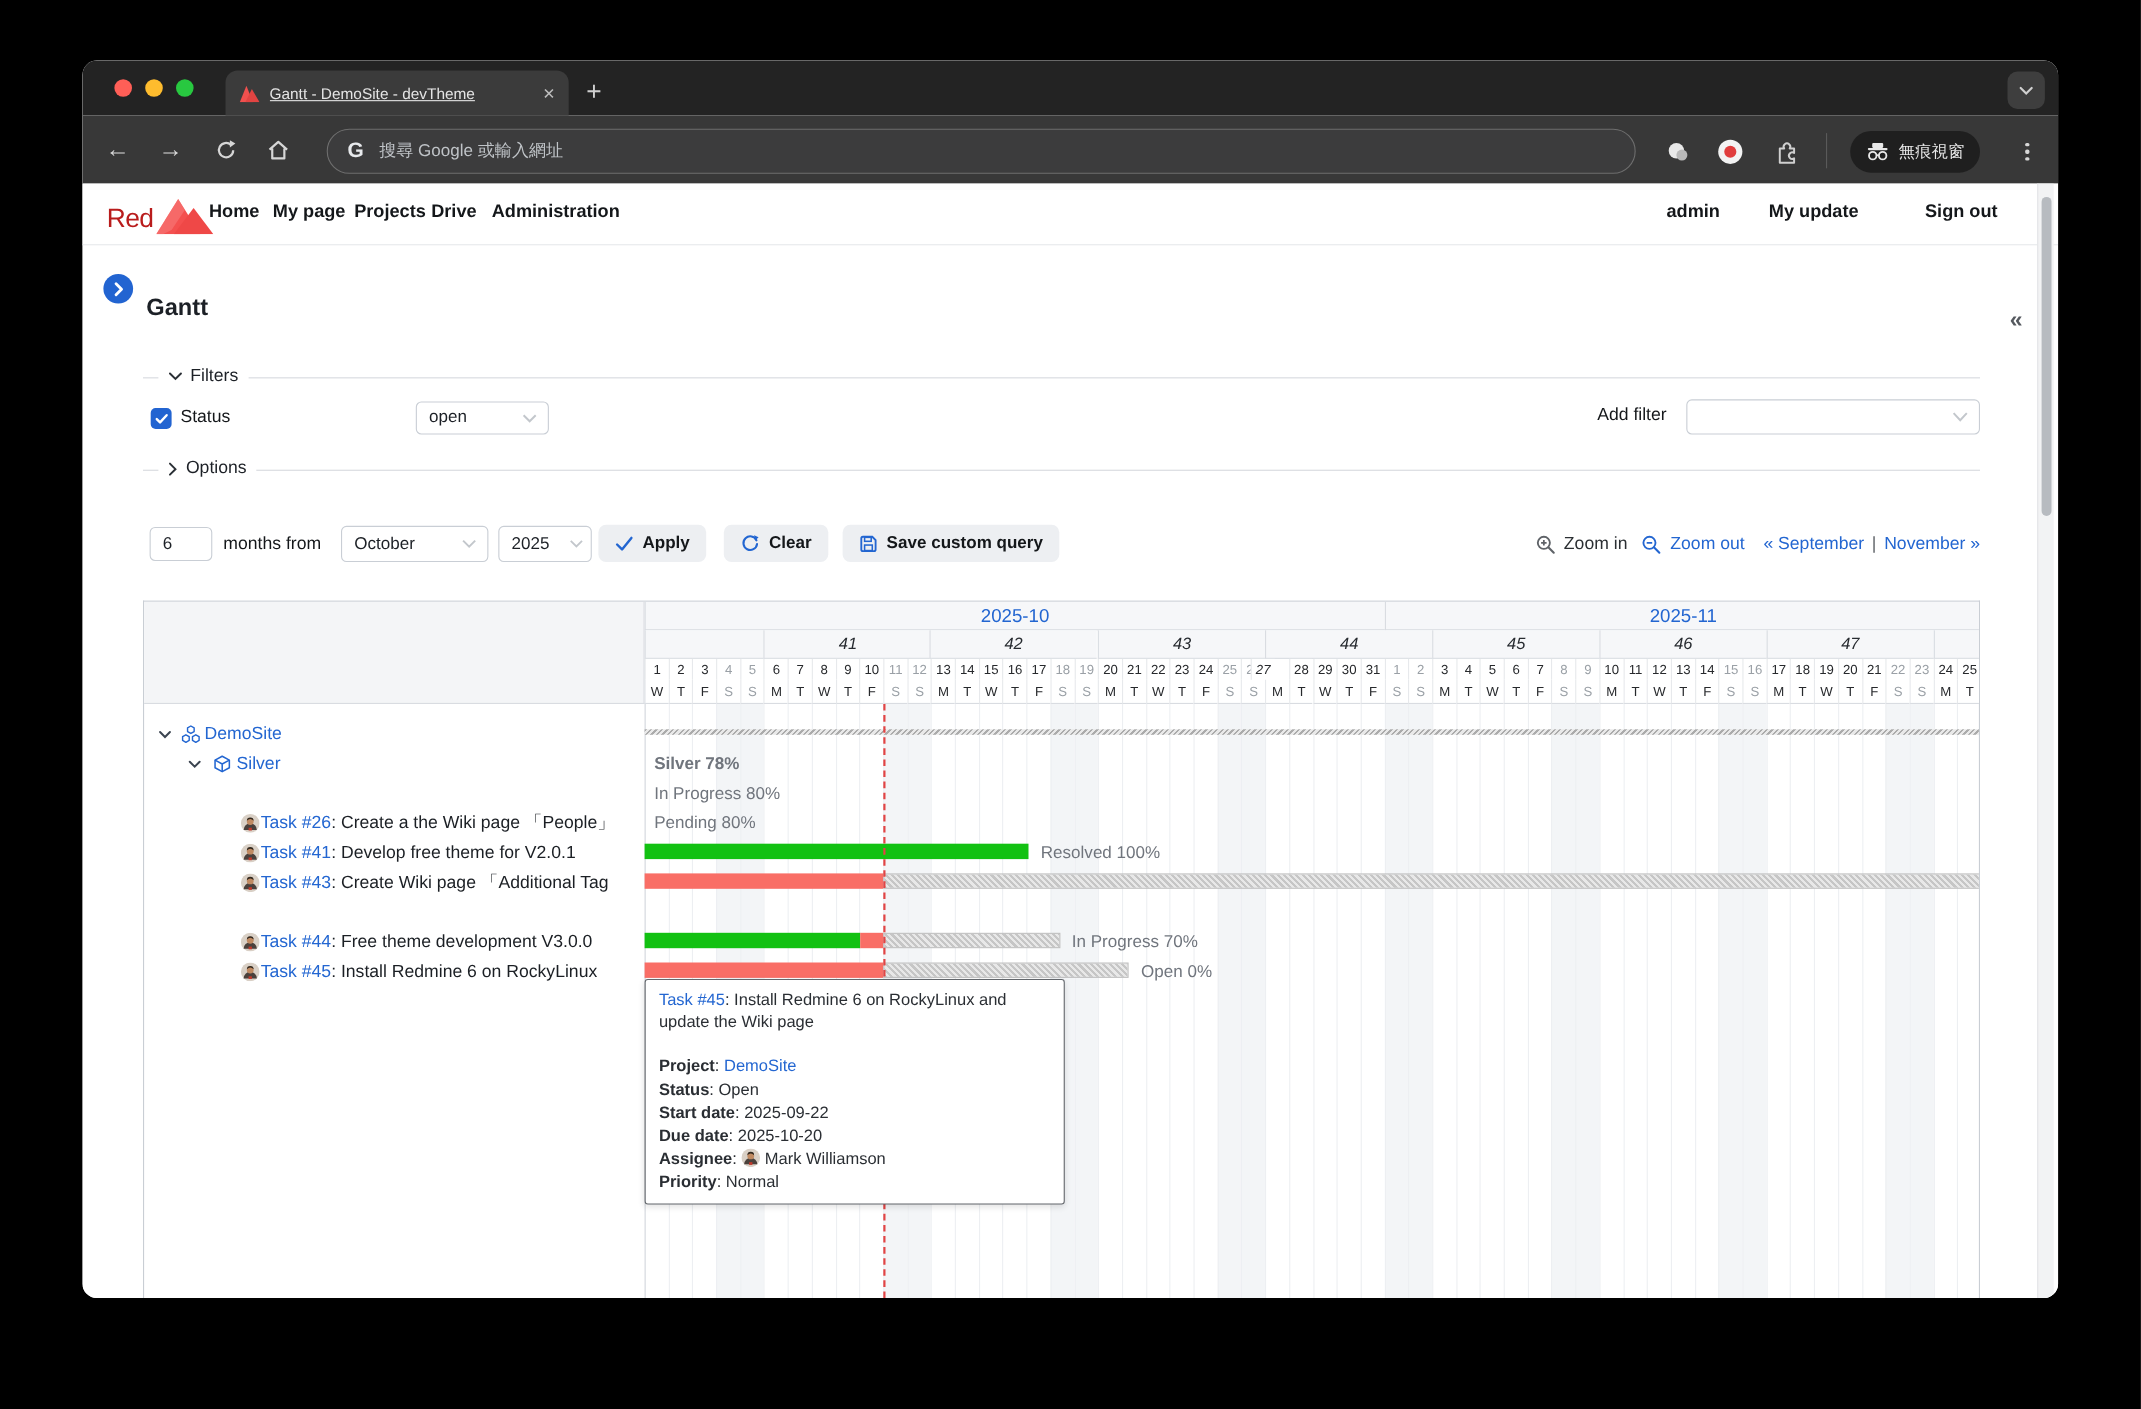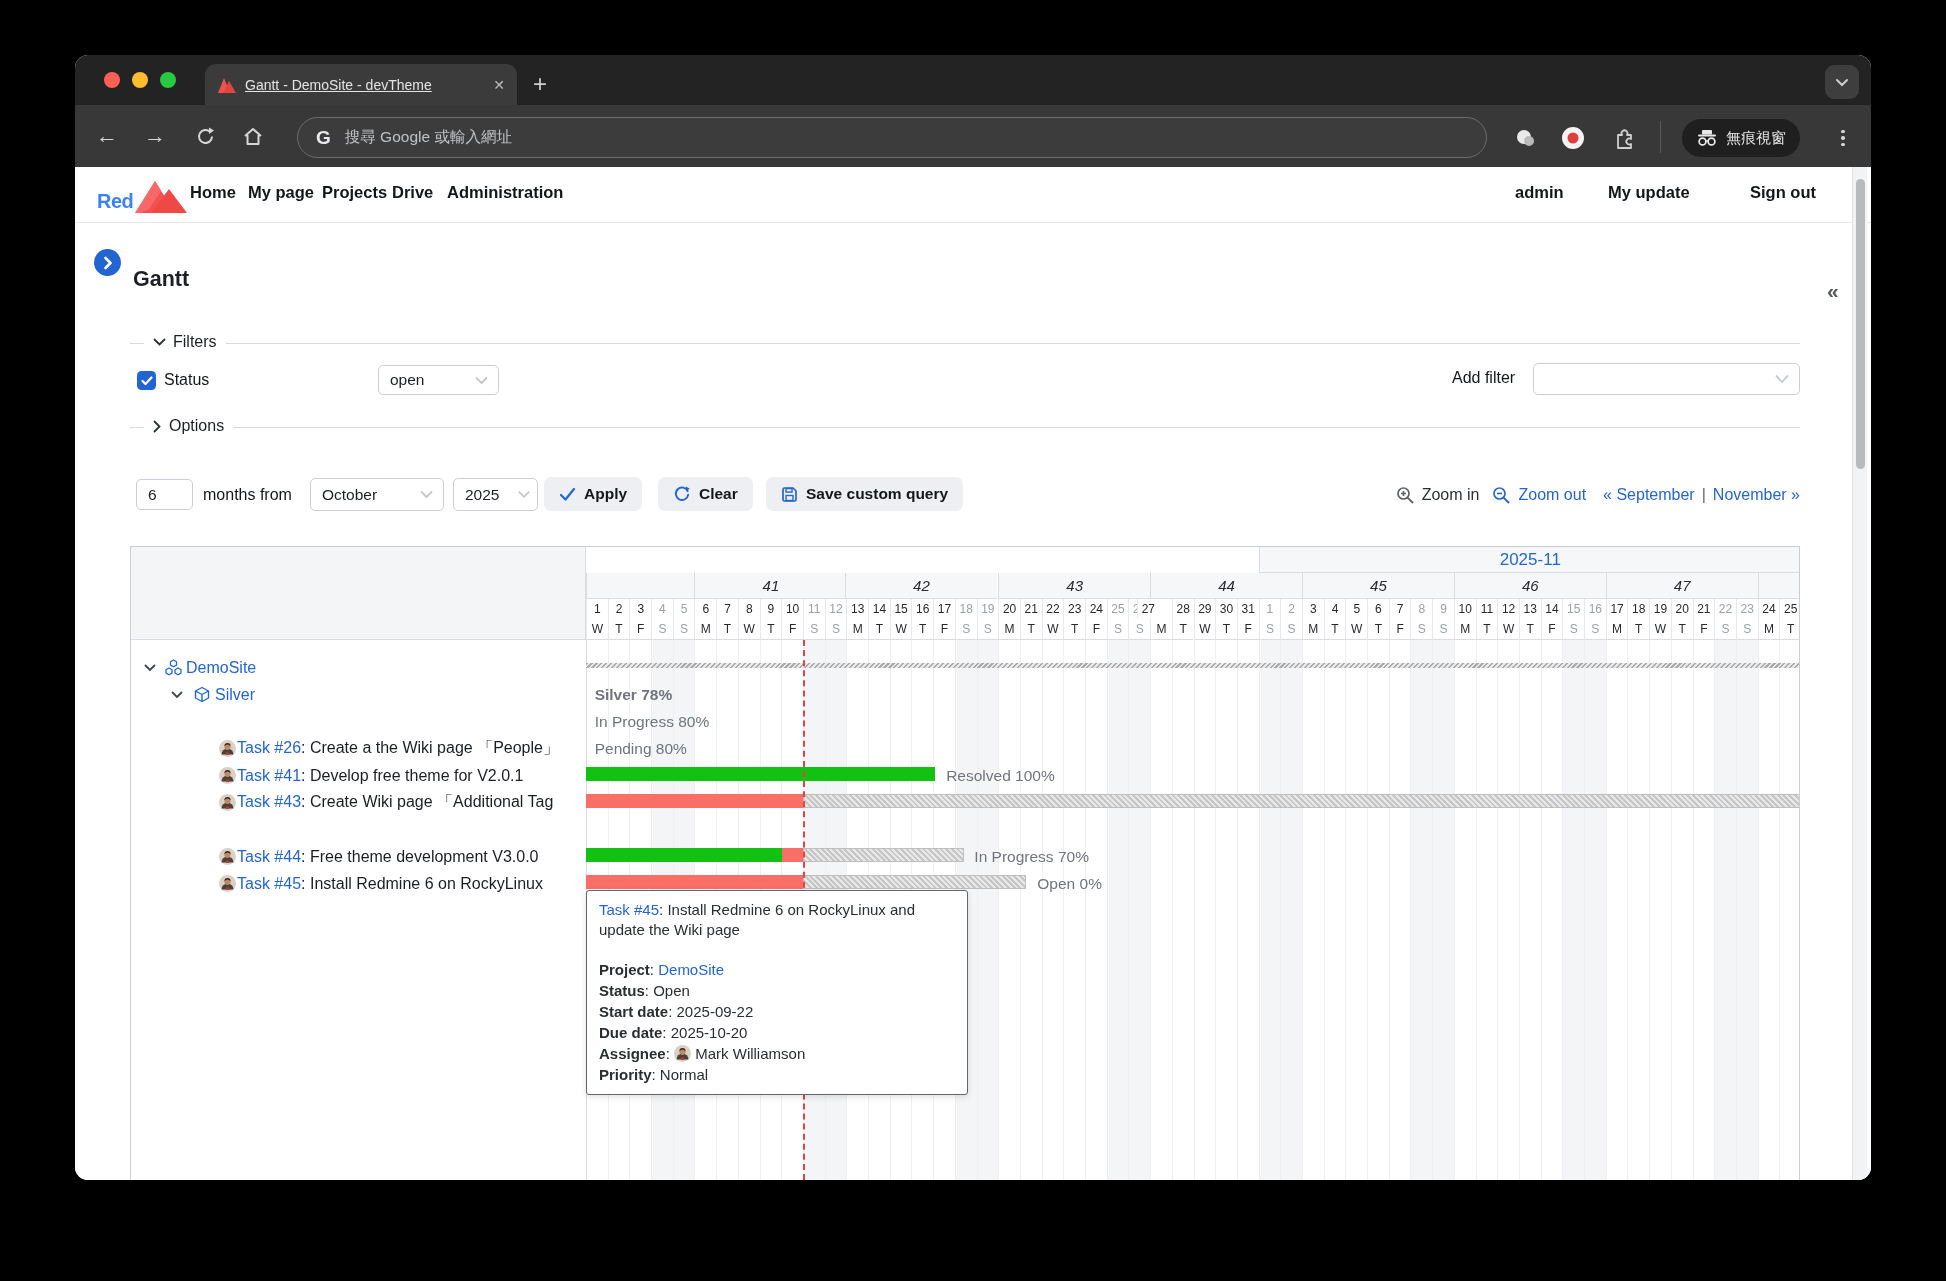--- a/index.html
+++ b/index.html
@@ -29,21 +29,21 @@
   .vsep{position:absolute;left:1585px;top:66px;width:1px;height:32px;background:#5a5a5a;}
   .incog{position:absolute;left:1607px;top:64px;height:38px;padding:0 14px;border-radius:19px;background:#1f1f1f;
          display:flex;align-items:center;gap:8px;color:#e8e8e8;font-size:15px;}
   .kebab{position:absolute;left:1760px;top:68px;width:16px;height:30px;display:flex;flex-direction:column;
          align-items:center;justify-content:center;gap:3px;}
   .kebab i{width:3.5px;height:3.5px;border-radius:50%;background:#d7d7d7;}
   
   .content{position:absolute;left:0;top:112px;right:0;bottom:0;background:#fff;}
   .appnav{position:absolute;left:0;top:112px;right:0;height:55px;background:#fff;border-bottom:1px solid #e7e9ec;}
   .logo{position:absolute;left:22px;top:124px;display:flex;align-items:flex-end;}
-  .logo-text{color:#3b82f6;font-weight:700;font-size:20px;letter-spacing:-0.5px;}
+  .logo-text{color:#b91c1c;font-weight:400;font-size:24px;letter-spacing:-0.5px;}
   .menu-item{position:absolute;top:128px;font-weight:700;font-size:16.5px;color:#14171a;white-space:nowrap;}
   .roundbtn{position:absolute;left:19px;top:194px;width:27px;height:27px;border-radius:50%;background:#2264d1;
             display:flex;align-items:center;justify-content:center;}
   .h2{position:absolute;left:58px;top:212px;font-size:21.5px;font-weight:700;color:#1c2026;}
   .collapse{position:absolute;left:1752px;top:224px;font-size:21px;color:#55595f;font-weight:700;}
   .fieldline{position:absolute;left:55px;width:1670px;border-top:1px solid #d6d9de;}
   .legend{position:absolute;background:#fff;padding:0 9px;display:flex;align-items:center;gap:7px;
           font-size:16px;color:#1c2026;}
   .checkbox{position:absolute;left:62px;top:316px;width:19px;height:19px;border-radius:4.5px;background:#2264d1;
             display:flex;align-items:center;justify-content:center;}
@@ -346,20 +346,21 @@
         <div class="daycol" style="left: 1474.73px; width: 21.6964px;"></div>
         <div class="daycol" style="left: 1496.43px; width: 21.6964px;"></div>
         <div class="daycol" style="left: 1518.12px; width: 21.6964px;"></div>
         <div class="daycol" style="left: 1539.82px; width: 21.6964px;"></div>
         <div class="daycol" style="left: 1561.52px; width: 21.6964px;"></div>
         <div class="daycol we" style="left: 1583.21px; width: 21.6964px;"></div>
         <div class="daycol we" style="left: 1604.91px; width: 21.6964px;"></div>
         <div class="daycol" style="left: 1626.61px; width: 21.6964px;"></div>
         <div class="daycol" style="left: 1648.3px; width: 21.6964px;"></div>
         <div class="chartsep"></div>
+        <div class="gh-month" style="left: 455px; width: 672.589px;">2025-10</div>
         <div class="gh-month" style="left: 1127.59px; width: 542.411px;">2025-11</div>
         <div class="gh-week" style="left: 455px; width: 108.482px;"></div>
         <div class="gh-week" style="left: 563.482px; width: 151.875px;">41</div>
         <div class="gh-week" style="left: 714px; width: 151.875px;">42</div>
         <div class="gh-week" style="left: 867.232px; width: 151.875px;">43</div>
         <div class="gh-week" style="left: 1019.11px; width: 151.875px;">44</div>
         <div class="gh-week" style="left: 1170.98px; width: 151.875px;">45</div>
         <div class="gh-week" style="left: 1322.86px; width: 151.875px;">46</div>
         <div class="gh-week" style="left: 1474.73px; width: 151.875px;">47</div>
         <div class="gh-week" style="left: 1626.61px; width: 43.3929px;"></div>
@@ -408,21 +409,21 @@
         <div class="gh-day" style="left: 910.625px; width: 21.6964px;">22</div>
         <div class="gh-dow" style="left: 910.625px; width: 21.6964px;">W</div>
         <div class="gh-day" style="left: 932.321px; width: 21.6964px;">23</div>
         <div class="gh-dow" style="left: 932.321px; width: 21.6964px;">T</div>
         <div class="gh-day" style="left: 954.018px; width: 21.6964px;">24</div>
         <div class="gh-dow" style="left: 954.018px; width: 21.6964px;">F</div>
         <div class="gh-day wkend-txt" style="left: 975.714px; width: 21.6964px;">25</div>
         <div class="gh-dow wkend-txt" style="left: 975.714px; width: 21.6964px;">S</div>
         <div class="gh-day wkend-txt" style="left: 997.411px; width: 21.6964px;">26</div>
         <div class="gh-dow wkend-txt" style="left: 997.411px; width: 21.6964px;">S</div>
-        <div class="gh-day" style="left: 1006px; width: 21.6964px;">27</div>
+        <div class="gh-day" style="left: 1006px; width: 21.6964px; font-style: italic;">27</div>
         <div class="gh-dow" style="left: 1019.11px; width: 21.6964px;">M</div>
         <div class="gh-day" style="left: 1040.8px; width: 21.6964px;">28</div>
         <div class="gh-dow" style="left: 1040.8px; width: 21.6964px;">T</div>
         <div class="gh-day" style="left: 1062.5px; width: 21.6964px;">29</div>
         <div class="gh-dow" style="left: 1062.5px; width: 21.6964px;">W</div>
         <div class="gh-day" style="left: 1084.2px; width: 21.6964px;">30</div>
         <div class="gh-dow" style="left: 1084.2px; width: 21.6964px;">T</div>
         <div class="gh-day" style="left: 1105.89px; width: 21.6964px;">31</div>
         <div class="gh-dow" style="left: 1105.89px; width: 21.6964px;">F</div>
         <div class="gh-day wkend-txt" style="left: 1127.59px; width: 21.6964px;">1</div>

